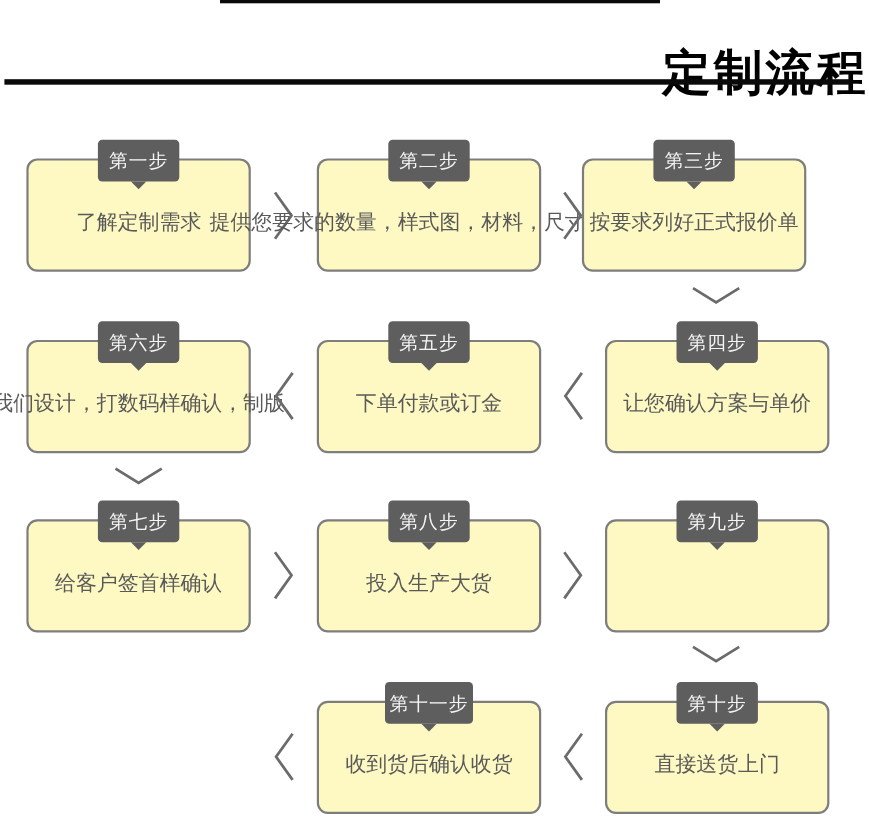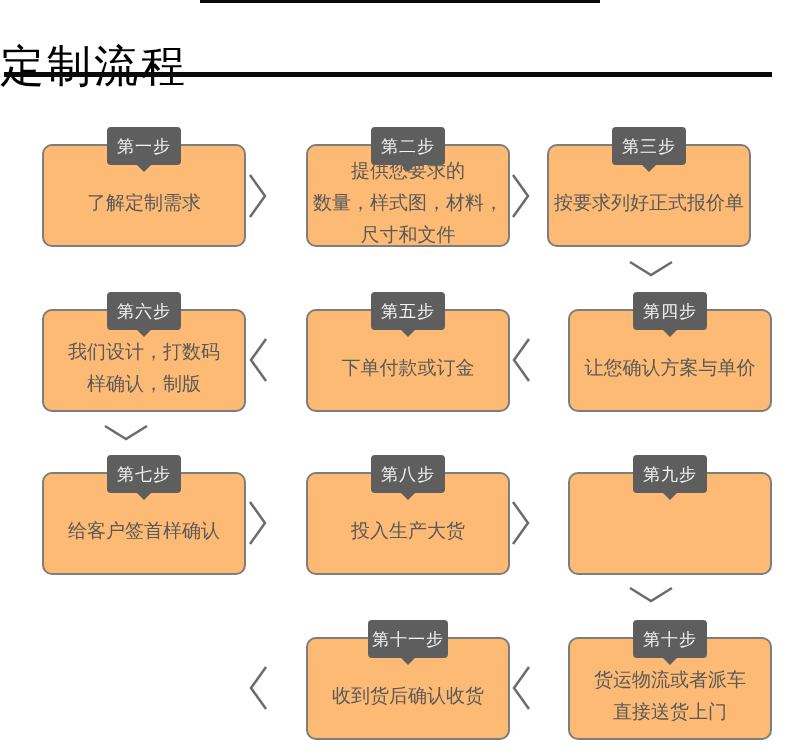--- a/index.html
+++ b/index.html
@@ -1,29 +1,29 @@
 <!DOCTYPE html>
 <html style="--badge-bg: #5e5e5e; --badge-text: #f5f5f5; --box-border: #7d7d7d; --text: #595959; --arrow: #6b6b6b; --rule: #0a0a0a;"><head>
 <meta charset="utf-8">
 <style>
   html,body{margin:0;padding:0;background:#ffffff;}
   body{font-family:"Liberation Sans","DejaVu Sans",sans-serif;}
   #page{position:relative;width:790px;height:754px;background:#fff;overflow:hidden;}
 
   
   .top-rule{position:absolute;left:200px;top:0;width:400px;height:3px;background:var(--rule,#0a0a0a);}
-  .page-title{position:absolute;left:0;top:8px;width:790px;text-align:left;
-    font-size:44px;font-weight:400;letter-spacing:3px;color:#000;}
+  .page-title{position:absolute;left:0;top:8px;width:790px;text-align:right;
+    font-size:44px;font-weight:700;letter-spacing:3px;color:#000;}
   .main-rule{position:absolute;left:4px;top:72px;width:768px;height:5px;background:var(--rule,#0a0a0a);}
 
   
   .step{position:absolute;width:204px;height:103px;box-sizing:border-box;
-    border:2px solid var(--box-border,#7d7d7d);border-radius:10px;background:#fdba74;
-    display:flex;flex-direction:column;justify-content:center;align-items:center;
-    padding-top:14px;margin-left:18px;}
+    border:2px solid var(--box-border,#7d7d7d);border-radius:10px;background:#fef9c3;
+    display:flex;flex-direction:row;justify-content:center;align-items:center;
+    padding-top:14px;}
   .badge{position:absolute;top:-19px;left:50%;transform:translateX(-50%);
     min-width:74px;height:38px;box-sizing:border-box;padding:0 4px;
     background:var(--badge-bg,#5e5e5e);border-radius:4px;
     color:var(--badge-text,#f5f5f5);font-size:17px;letter-spacing:1px;
     display:flex;align-items:center;justify-content:center;white-space:nowrap;}
   .badge::after{content:"";position:absolute;left:50%;bottom:-7px;transform:translateX(-50%);
     border-left:7px solid transparent;border-right:7px solid transparent;
     border-top:7px solid var(--badge-bg,#5e5e5e);}
   .line{font-size:19px;line-height:32px;color:var(--text,#595959);white-space:nowrap;}
 
@@ -115,17 +115,16 @@
     </svg>
   <div class="step" style="left:288px;top:637px">
     <div class="badge">第十一步</div>
     <div class="line">收到货后确认收货</div>
   </div>
   <svg class="chev" style="left:510px;top:664px" width="22" height="48" viewBox="0 0 22 48">
       <path d="M19 3 L4 24 L19 45" fill="none" stroke="currentColor" stroke-width="2.5"></path>
     </svg>
   <div class="step" style="left:550px;top:637px">
     <div class="badge">第十步</div>
-    <div class="line">货运物流或者派车</div>
     <div class="line">直接送货上门</div>
   </div>
 
 </div>
 
 </body></html>

